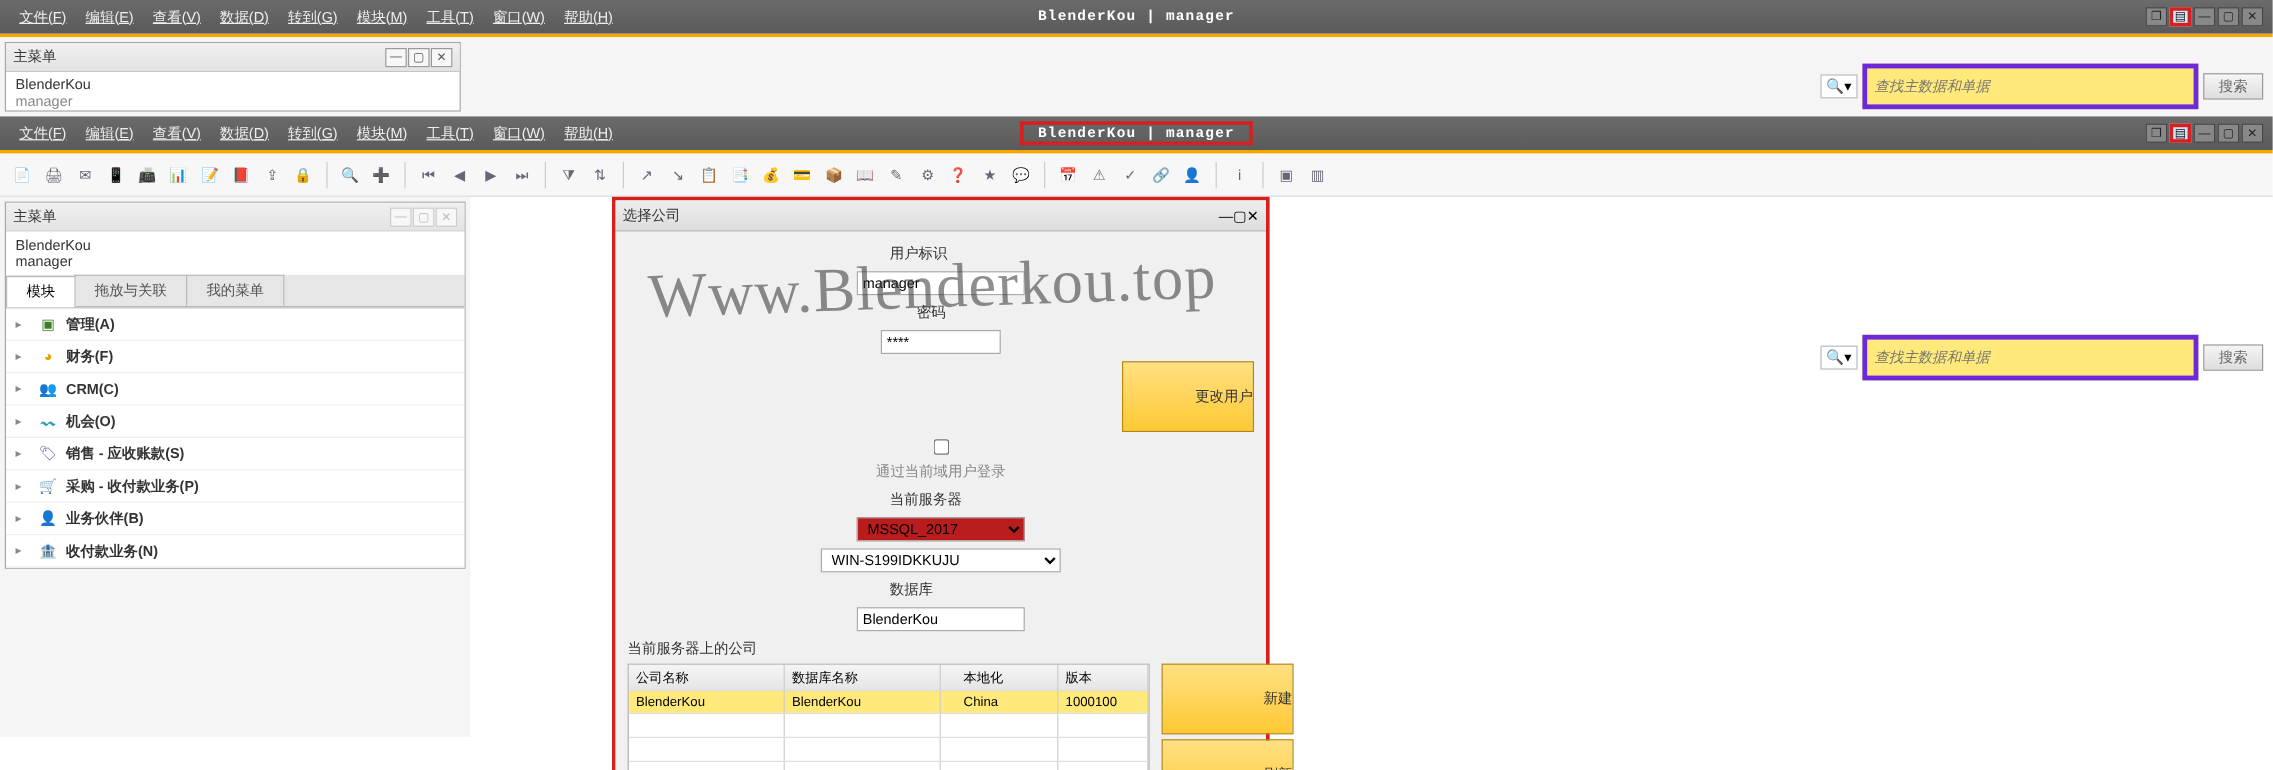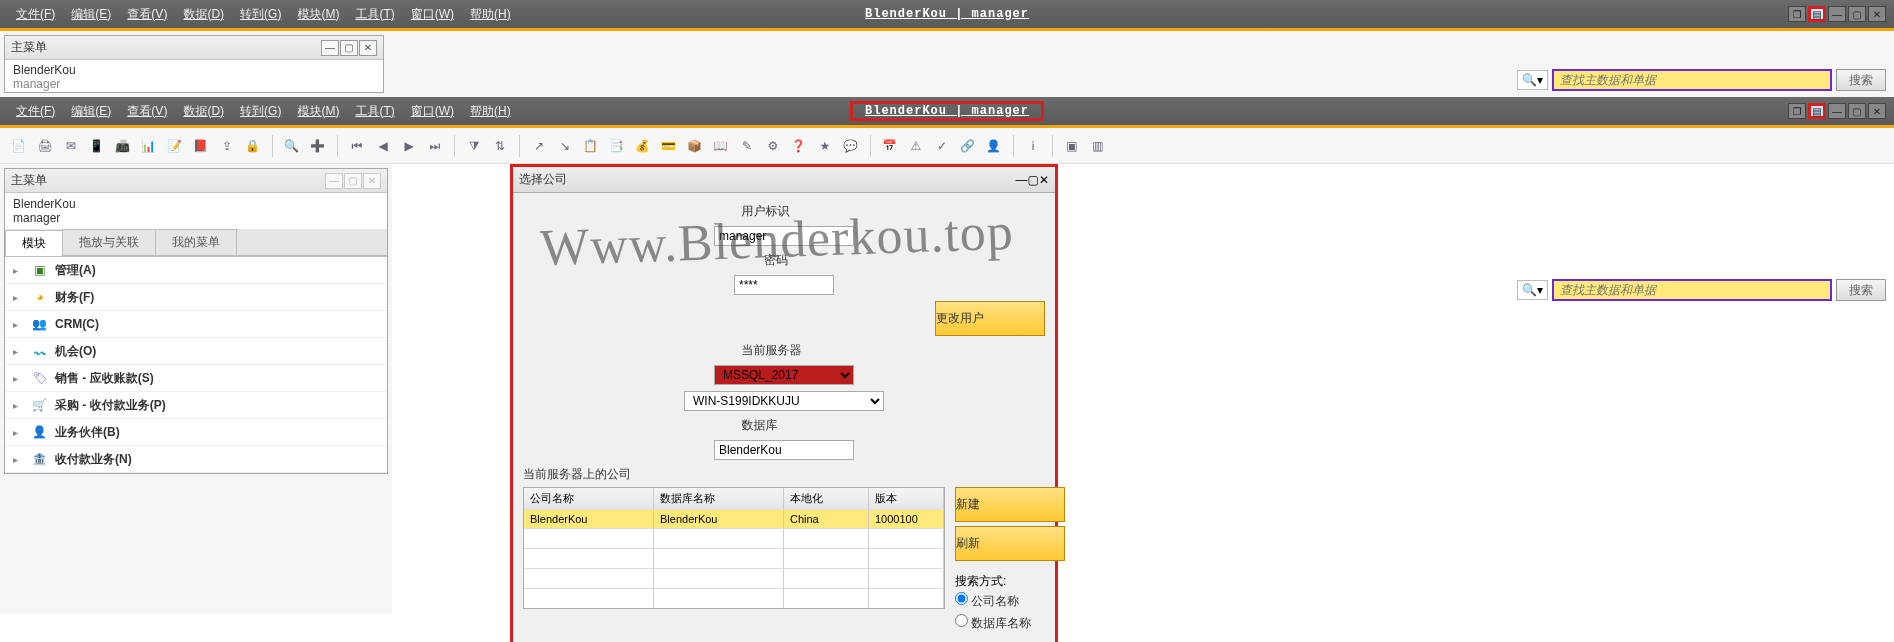--- a/index.html
+++ b/index.html
@@ -1,39 +1,39 @@
 <!DOCTYPE html>
 <html><head>
 <meta charset="utf-8">
 <style>
 * { box-sizing: border-box; margin: 0; padding: 0; font-family: Tahoma, Arial, sans-serif; font-size: 12px; }
 body { background: #fff; width: 1894px; height: 642px; overflow: hidden; position: relative; }
 
 .menubar { background: linear-gradient(#6b6b6b, #5a5a5a); height: 28px; display: flex; align-items: center; padding: 0 8px; color: #fff; position: relative; }
 .menubar .menu-item { padding: 0 8px; cursor: pointer; color: #eee; text-decoration: underline; }
 .menubar .menu-item u { text-decoration: underline; }
-.menubar .title { position: absolute; left: 50%; transform: translateX(-50%); font-weight: bold; text-decoration: underline; color: #fff; font-family: "Courier New", monospace; letter-spacing: 1px; }
+.menubar .title { position: absolute; left: 50%; transform: translateX(-50%); font-weight: bold; color: #fff; font-family: "Courier New", monospace; letter-spacing: 1px; }
 .menubar .right-controls { margin-left: auto; display: flex; gap: 2px; align-items: center; }
 .win-btn { width: 18px; height: 16px; background: #888; border: 1px solid #444; display: inline-flex; align-items: center; justify-content: center; cursor: pointer; color: #222; font-size: 10px; }
 .win-btn.special { background: #d4e8ff; border: 2px solid #d92; }
 
 .orange-strip { height: 3px; background: #f7a600; }
 
 
 .instance-top { position: relative; }
 .instance-top .panel-host { background: #f5f5f5; height: 66px; padding: 4px; display: flex; }
 .panel { background: #fff; border: 1px solid #a7a7a7; }
 .panel-title { background: linear-gradient(#f0f0f0,#e3e3e3); padding: 3px 6px; display: flex; align-items: center; border-bottom: 1px solid #c5c5c5; }
 .panel-title .txt { flex: 1; color: #333; }
 .panel-title .pbtn { width: 18px; height: 16px; border: 1px solid #999; background: #f7f7f7; margin-left: 1px; display: inline-flex; align-items: center; justify-content: center; cursor: pointer; font-size: 10px; color: #555; }
 .panel-body { padding: 3px 8px; color: #333; }
 
 .search-bar { position: absolute; right: 8px; bottom: 6px; display: flex; align-items: center; gap: 4px; }
 .search-icon-box { border: 1px solid #bbb; padding: 2px 4px; background: #fff; display: flex; align-items: center; }
-.search-input { width: 280px; height: 22px; background: #ffe97a; border: 2px solid #6d28d9; padding: 0 6px; font-style: italic; color: #888; }
+.search-input { width: 280px; height: 38px; background: #ffe97a; border: 4px solid #6d28d9; padding: 0 6px; font-style: italic; color: #888; }
 .search-btn { height: 22px; padding: 0 12px; background: linear-gradient(#f5f5f5,#ddd); border: 1px solid #999; cursor: pointer; color: #666; }
 
 
 .instance-bottom { position: relative; }
 .instance-bottom .menubar .title-box { border: 3px solid #d62020; padding: 0 10px; }
 .instance-bottom .menubar .win-btn.hl { border: 3px solid #d62020; background: #cde2f7; }
 
 .toolbar { background: #f7f7f7; height: 36px; display: flex; align-items: center; padding: 0 8px; gap: 4px; border-bottom: 1px solid #ddd; }
 .toolbar .tbtn { width: 22px; height: 22px; display: inline-flex; align-items: center; justify-content: center; cursor: pointer; color: #667; }
 .toolbar .sep { width: 1px; height: 22px; background: #ccc; margin: 0 4px; }
@@ -54,25 +54,25 @@
 .tree-item .lbl { font-weight: bold; color: #333; }
 
 
 .dialog { position: absolute; left: 510px; top: 0px; width: 548px; border: 3px solid #d62020; background: #f0f0f0; }
 .dialog-title { background: linear-gradient(#eee,#ddd); padding: 4px 6px; display: flex; align-items: center; border-bottom: 1px solid #aaa; }
 .dialog-title .txt { flex: 1; color: #333; }
 .dialog-body { padding: 10px; background: #f0f0f0; }
 .row { display: flex; align-items: center; margin-bottom: 6px; gap: 6px; flex-direction: column; }
 .row .lbl { width: 85px; color: #333; }
 .row input[type=text], .row input[type=password], .row select { height: 20px; border: 1px solid #aaa; padding: 0 4px; background: #fff; }
-.yellow-btn { background: linear-gradient(#ffe082,#ffc933); border: 1px solid #b8860b; padding: 8px 0; cursor: pointer; color: #333; text-align: left; }
+.yellow-btn { background: linear-gradient(#ffe082,#ffc933); border: 1px solid #b8860b; padding: 20px 0; cursor: pointer; color: #333; text-align: right; }
 .grid { border: 1px solid #aaa; background: #fff; }
 .grid-header { display: flex; background: linear-gradient(#f5f5f5,#e5e5e5); }
 .grid-header .gh, .grid-row .gc { padding: 3px 6px; border-right: 1px solid #ccc; font-size: 11px; }
-.gh1,.gc1{width:130px;} .gh2,.gc2{width:130px;} .gh3,.gc3{width:85px;} .gh4,.gc4{width:75px;}
+.gh1,.gc1{width:130px;} .gh2,.gc2{width:130px;} .gh3,.gc3{width:85px;margin-left:13px;} .gh4,.gc4{width:75px;}
 .grid-row { display: flex; border-top: 1px solid #ddd; }
 .grid-row.sel { background: #ffe97a; }
 .grid-row.empty { height: 20px; }
 .side-btns { display: flex; flex-direction: column; gap: 4px; }
 .side-btns .yellow-btn { width: 110px; }
 .radio-group { margin-top: 8px; }
 .radio-group label { display: block; padding: 2px 0; color: #333; }
 
 
 .watermark { position: absolute; left: 540px; top: 210px; font-size: 52px; color: rgba(50,50,50,0.55); font-family: Georgia, serif; transform: rotate(-2deg); pointer-events: none; z-index: 50; letter-spacing: 1px; }
@@ -268,20 +268,24 @@
         <span class="pbtn">▢</span>
         <span class="pbtn">✕</span>
       </div>
       <div class="dialog-body">
         <div class="row">
           <span class="lbl">用户标识</span>
           <input type="text" style="width: 140px;" value="manager">
           <span class="lbl" style="width:40px">密码</span>
           <input type="text" style="width: 100px;" value="****">
           <button class="yellow-btn" style="width:110px;margin-left:auto">更改用户</button>
+        </div>
+        <div class="row">
+          <input type="checkbox" style="">
+          <span style="color:#888">通过当前域用户登录</span>
         </div>
         <div class="row">
           <span class="lbl">当前服务器</span>
           <select style="width:140px;background:#b91c1c"><option>MSSQL_2017</option></select>
           <select style="width:200px"><option>WIN-S199IDKKUJU</option></select>
         </div>
         <div class="row">
           <span class="lbl">数据库</span>
           <input type="text" style="width: 140px;" value="BlenderKou">
         </div>

